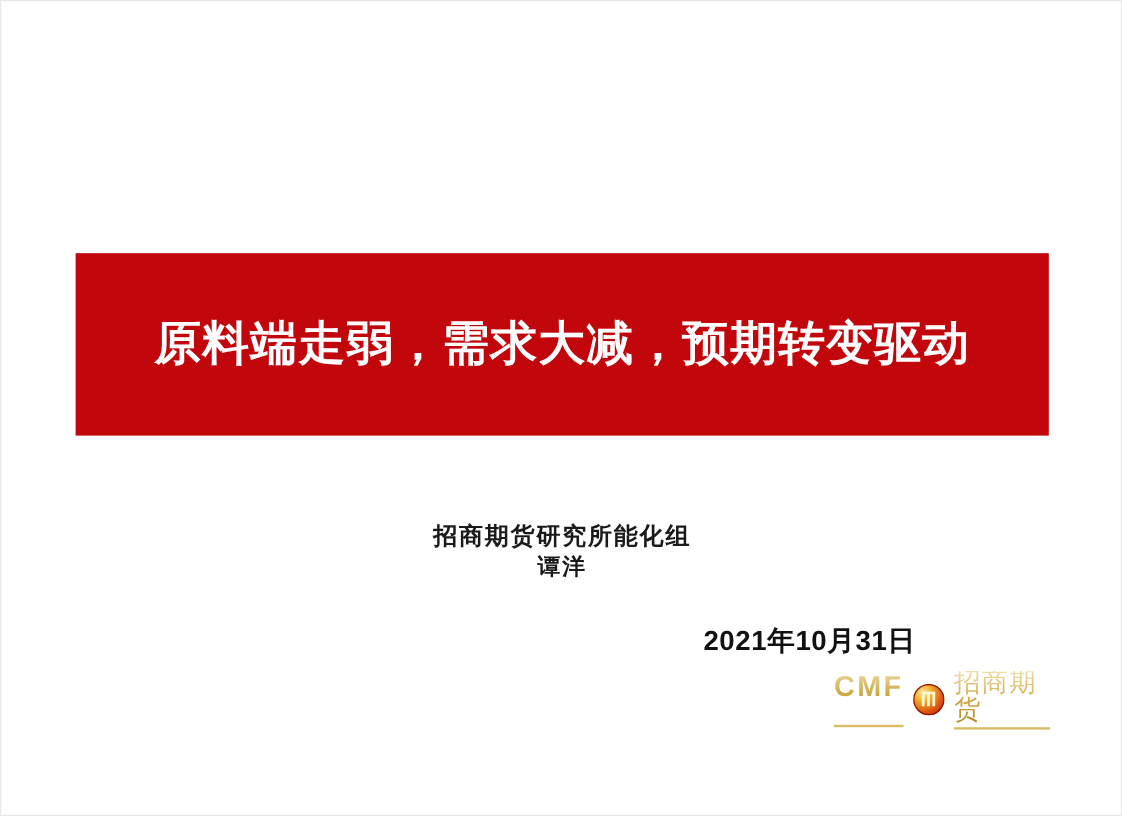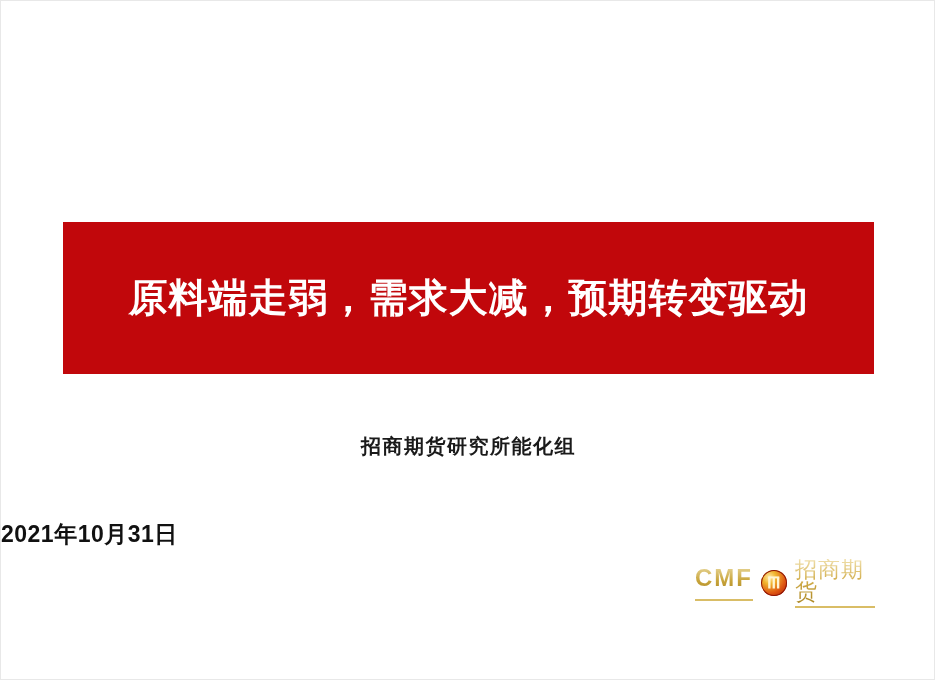--- a/index.html
+++ b/index.html
@@ -26,21 +26,20 @@
     position: absolute;
     left: 62px;
     top: 210px;
     width: 811px;
     height: 152px;
     background: #c1070b;
     display: flex;
     flex-direction: column;
     align-items: center;
     justify-content: center;
-    margin-top: 11px;
   }
   .title-line {
     color: #ffffff;
     font-family: "DejaVu Serif", "Liberation Serif", serif;
     font-weight: 700;
     font-size: 39px;
     line-height: 1.42;
     letter-spacing: 1px;
     text-align: center;
     white-space: nowrap;
@@ -70,21 +69,21 @@
     line-height: 1.35;
     letter-spacing: 1.5px;
   }
 
   
   .date-line {
     position: absolute;
     left: 0;
     top: 518px;
     width: 762px;
-    text-align: left;
+    text-align: right;
     color: #111111;
     font-family: "Liberation Sans", sans-serif;
     font-weight: 700;
     font-size: 23px;
     letter-spacing: 0.5px;
   }
 
   
   .logo {
     position: absolute;
@@ -100,21 +99,21 @@
     font-family: "Liberation Sans", sans-serif;
     font-weight: 700;
     font-size: 24px;
     letter-spacing: 2px;
     background-image: linear-gradient(180deg, #e8d79a 0%, #c8a43a 45%, #9c7a20 100%);
     -webkit-background-clip: text;
     background-clip: text;
     color: #c2a13a;
     -webkit-text-fill-color: transparent;
     border-bottom: 2px solid #d9bd66;
-    padding-bottom: 9px;
+    padding-bottom: 19px;
     line-height: 1;
   }
   .logo-emblem {
     position: relative;
     width: 26px;
     height: 26px;
     border-radius: 50%;
     background:
       radial-gradient(circle at 32% 28%, #ffe9a8 0%, #f0b52e 26%, #de5512 62%, #a51708 100%);
     box-shadow: 0 0 0 1px #8d1406 inset;
@@ -147,20 +146,21 @@
 <body>
 
 <div class="slide">
 
   <div class="title-banner">
     <div class="title-line">原料端走弱，需求大减，预期转变驱动</div>
   </div>
 
   <div class="byline">
     <div class="byline-org">招商期货研究所能化组</div>
+    <div class="byline-author">谭洋</div>
   </div>
 
   <div class="date-line">2021年10月31日</div>
 
   <div class="logo">
     <span class="logo-cmf">CMF</span>
     <span class="logo-emblem">
       <svg class="strokes" viewBox="0 0 26 26" xmlns="http://www.w3.org/2000/svg" aria-hidden="true">
         <rect x="7.2" y="7.5" width="2.3" height="11" fill="#fff5d0"></rect>
         <rect x="11.6" y="7.5" width="2.3" height="11" fill="#fff5d0"></rect>

